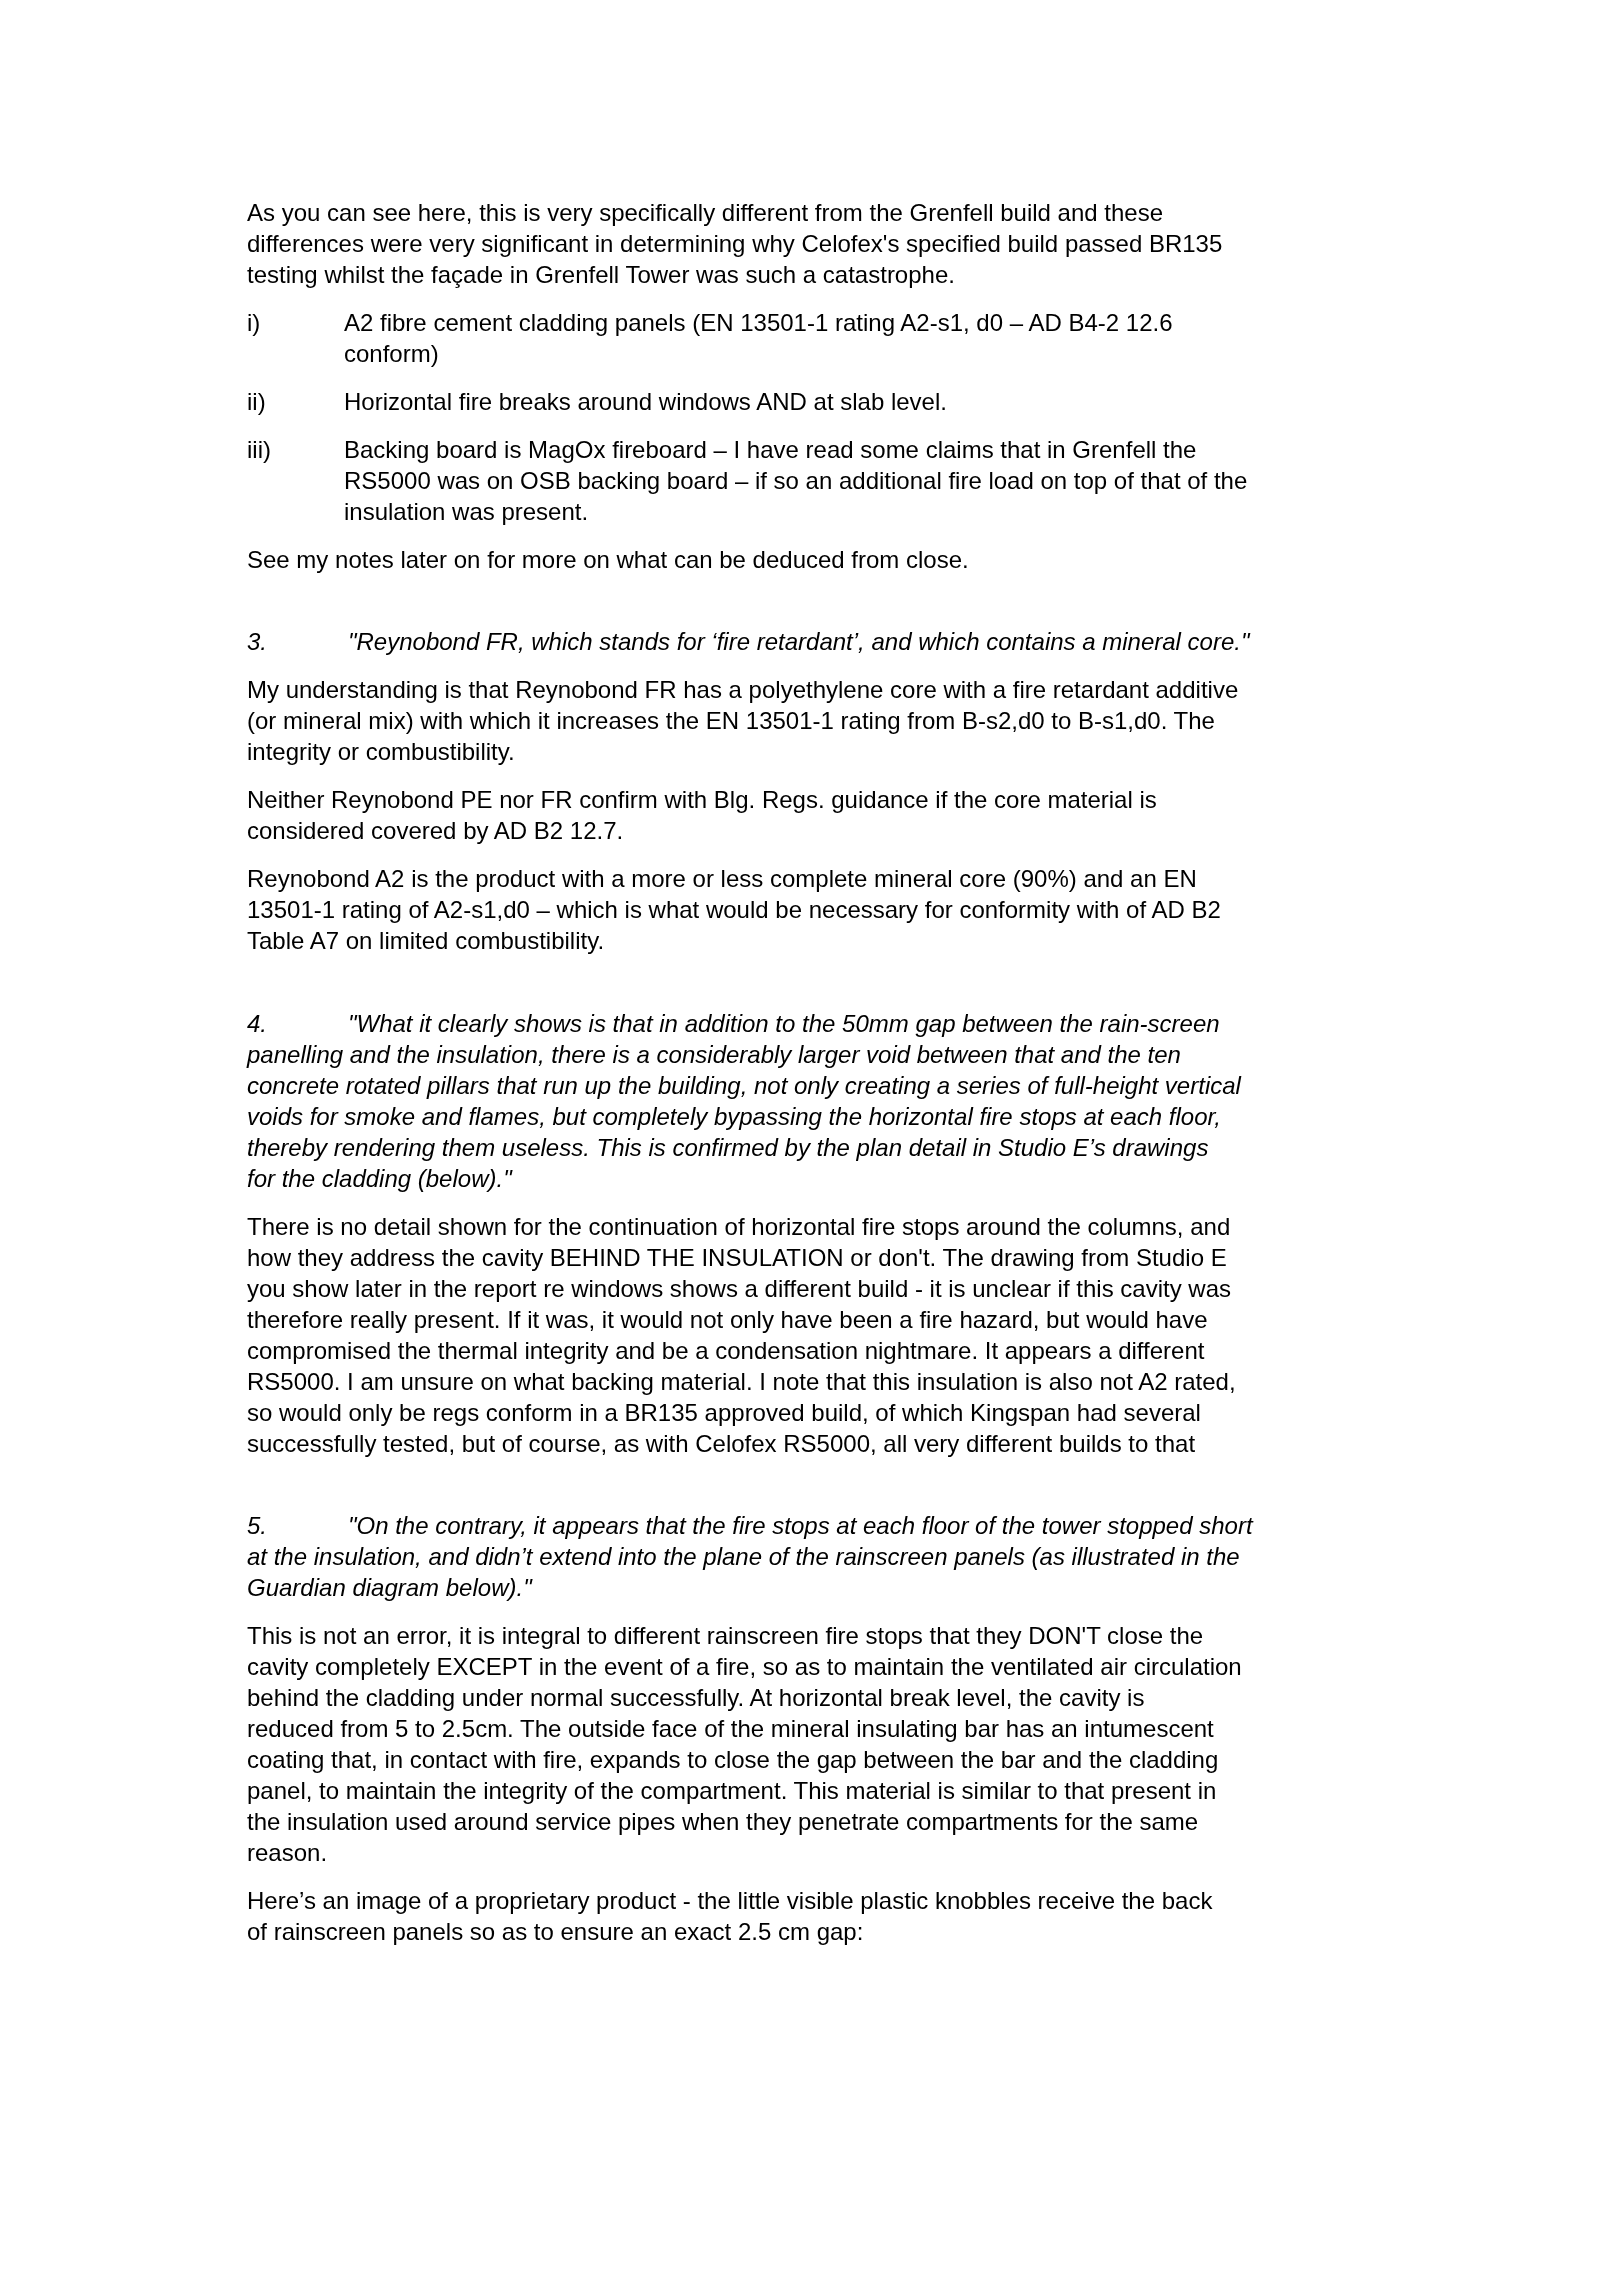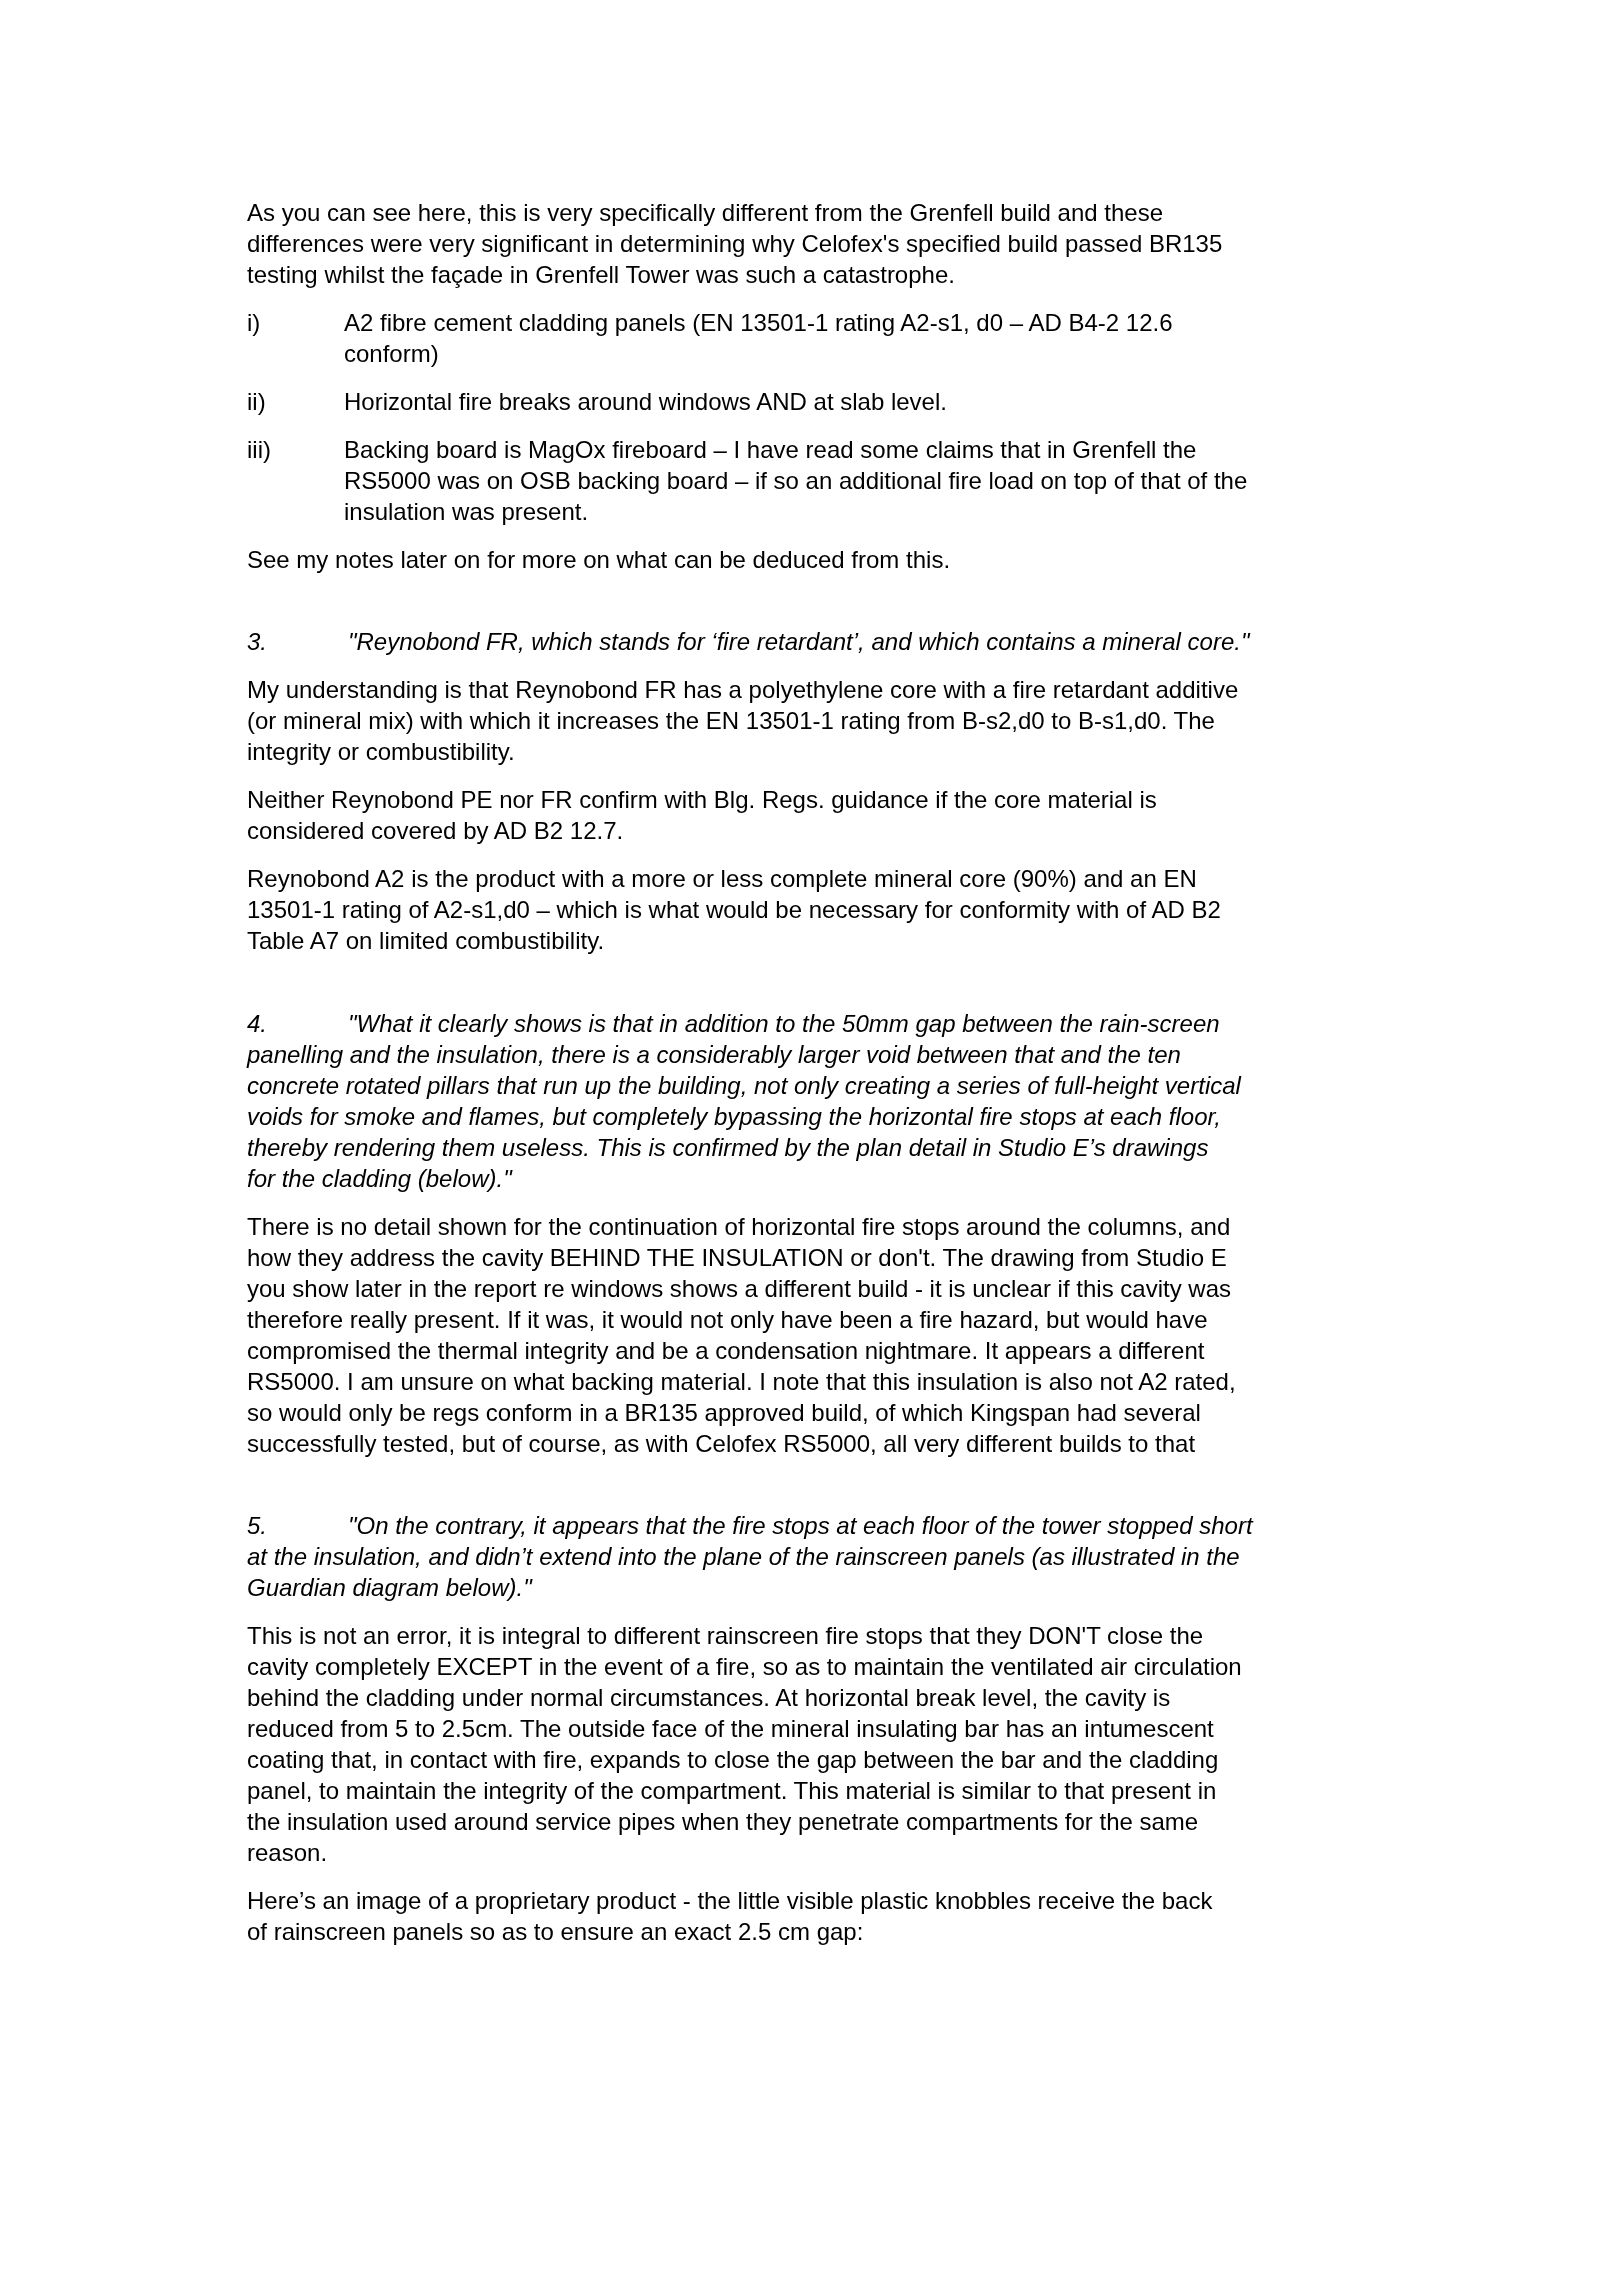--- a/index.html
+++ b/index.html
@@ -48,21 +48,21 @@
     <div class="list-item">
       <span class="list-marker">iii)</span>
       <div class="list-body">
         <span class="line">Backing board is MagOx fireboard – I have read some claims that in Grenfell the</span>
         <span class="line">RS5000 was on OSB backing board – if so an additional fire load on top of that of the</span>
         <span class="line">insulation was present.</span>
       </div>
     </div>
 
     <p class="para">
-      <span class="line">See my notes later on for more on what can be deduced from this.</span>
+      <span class="line">See my notes later on for more on what can be deduced from close.</span>
     </p>
 
     <div class="section-head" style="margin-top:51px">
       <div class="first">
         <span class="section-num">3.</span>
         <span>"Reynobond FR, which stands for ‘fire retardant’, and which contains a mineral core."</span>
       </div>
     </div>
     <p class="para">
       <span class="line">My understanding is that Reynobond FR has a polyethylene core with a fire retardant additive</span>
@@ -105,21 +105,21 @@
       <div class="first">
         <span class="section-num">5.</span>
         <span>"On the contrary, it appears that the fire stops at each floor of the tower stopped short</span>
       </div>
       <span class="line">at the insulation, and didn’t extend into the plane of the rainscreen panels (as illustrated in the</span>
       <span class="line">Guardian diagram below)."</span>
     </div>
     <p class="para">
       <span class="line">This is not an error, it is integral to different rainscreen fire stops that they DON'T close the</span>
       <span class="line">cavity completely EXCEPT in the event of a fire, so as to maintain the ventilated air circulation</span>
-      <span class="line">behind the cladding under normal circumstances. At horizontal break level, the cavity is</span>
+      <span class="line">behind the cladding under normal successfully. At horizontal break level, the cavity is</span>
       <span class="line">reduced from 5 to 2.5cm. The outside face of the mineral insulating bar has an intumescent</span>
       <span class="line">coating that, in contact with fire, expands to close the gap between the bar and the cladding</span>
       <span class="line">panel, to maintain the integrity of the compartment. This material is similar to that present in</span>
       <span class="line">the insulation used around service pipes when they penetrate compartments for the same</span>
       <span class="line">reason.</span>
     </p>
     <p class="para">
       <span class="line">Here’s an image of a proprietary product  - the little visible plastic knobbles receive the back</span>
       <span class="line">of rainscreen panels so as to ensure an exact 2.5 cm gap:</span>
     </p>

